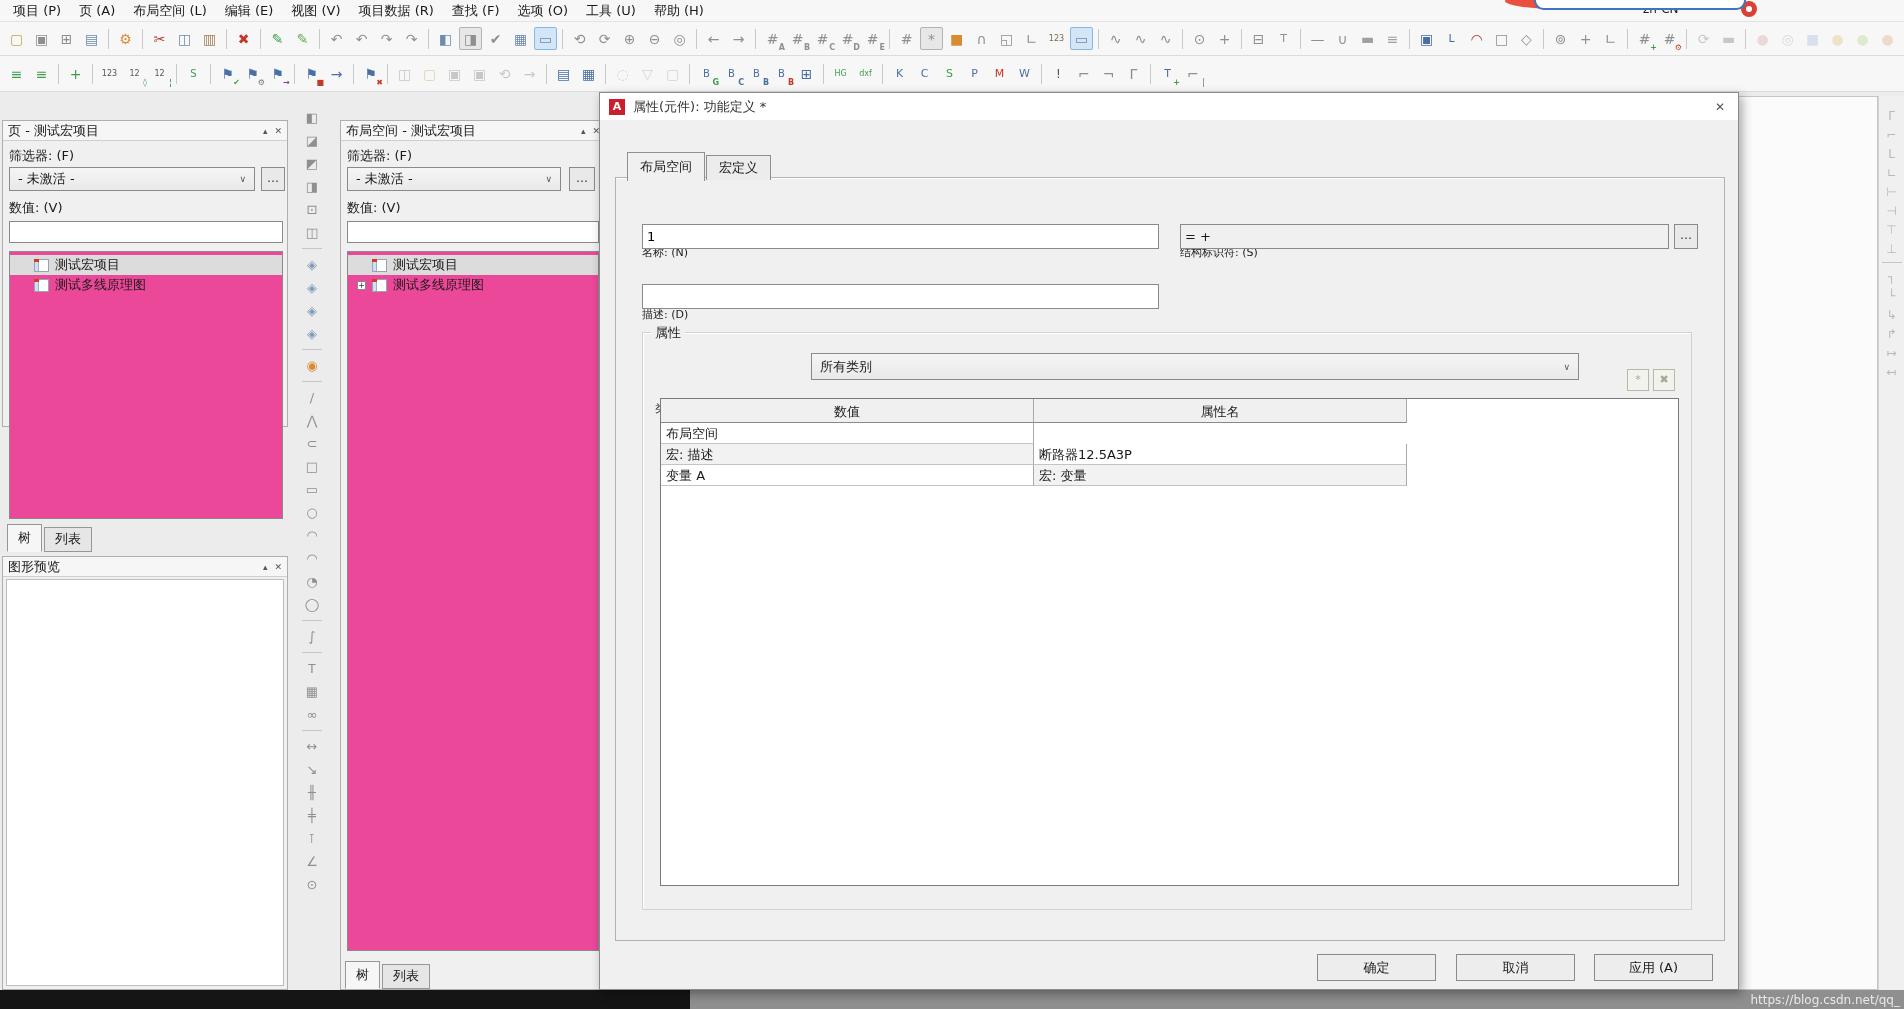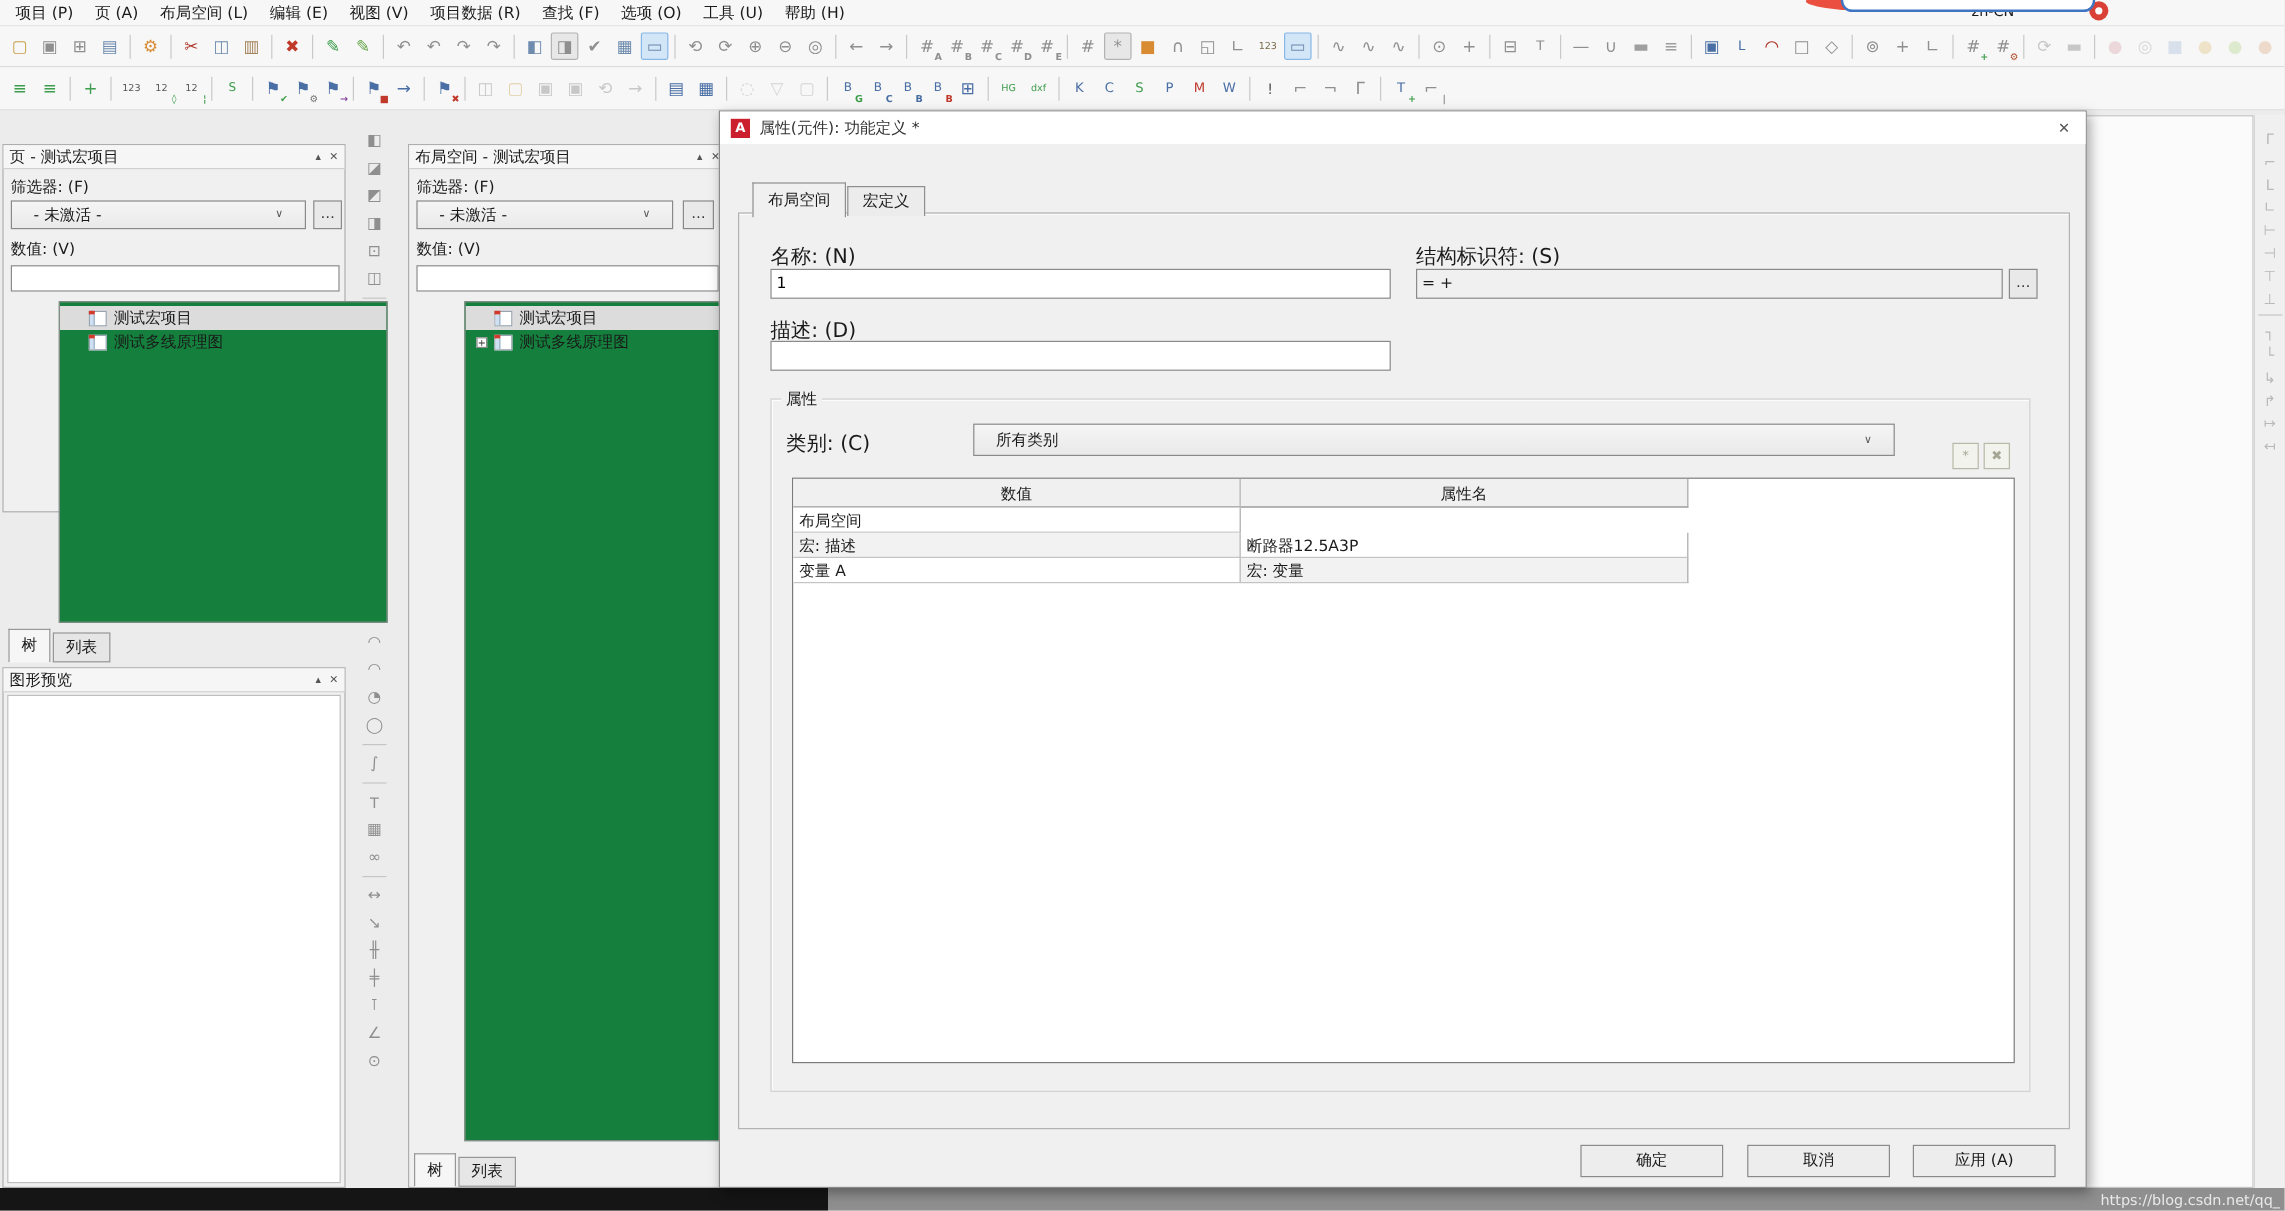--- a/index.html
+++ b/index.html
@@ -49,27 +49,27 @@
   
   .panel { position:absolute; background:#f0f0f0; border:1px solid #aeaeae; }
   .panel-title { height:20px; background:#f6f6f6; border-bottom:1px solid #cfcfcf;
     display:flex; align-items:center; justify-content:space-between; padding:0 5px;
     font-size:13px; white-space:nowrap; overflow:hidden; }
   .pt-btns { display:flex; gap:7px; color:#555; }
   .pt-btns span { font-size:9px; cursor:default; }
   .fld-label { position:absolute; left:6px; font-size:13px; }
   .combo { position:absolute; height:24px; background:linear-gradient(#f5f5f5,#e9e9e9);
     border:1px solid #8a8a8a; display:flex; align-items:center;
-    justify-content:space-between; padding:0 18px; font-size:13px; }
+    justify-content:space-between; padding:0 8px; font-size:13px; }
   .combo .chev { font-size:9px; color:#555; }
   .more-btn { position:absolute; height:24px; background:#e9e9e9; border:1px solid #8a8a8a;
     text-align:center; line-height:20px; font-size:12px; color:#333; }
   .txt-input { position:absolute; height:22px; background:#fff; border:1px solid #8a8a8a;
     font-family:"DejaVu Sans", sans-serif; font-size:13px; padding:0 4px; }
-  .tree-box { position:absolute; background:#15803d; border:1px solid #8a8a8a; overflow:hidden;margin-left:40px; }
+  .tree-box { position:absolute; background:#ec4899; border:1px solid #8a8a8a; overflow:hidden; }
   .tree-row { height:20px; display:flex; align-items:center; gap:6px;
     padding-left:24px; font-size:13px; white-space:nowrap; cursor:default; }
   .tree-row.sel { background:#dcdcdc; }
   .tree-row .expander { width:9px; height:9px; border:1px solid #8a8a8a; background:#fff;
     font-size:8px; line-height:7px; text-align:center; color:#333; margin-left:-15px; flex:none; }
   .tree-ico { width:15px; height:13px; background:#fff; border:1px solid #98a4b0;
     position:relative; flex:none; }
   .tree-ico::after { content:""; position:absolute; left:0; top:2px; bottom:0; width:3px;
     background:#cfe0f2; border-right:1px solid #9ab0c4; }
   .tree-ico::before { content:""; position:absolute; left:-1px; top:-1px; width:5px; height:3px;
@@ -96,21 +96,21 @@
     font-size:11px; display:flex; align-items:center; justify-content:center; flex:none; }
   .dlg-title .spacer { flex:1; }
   .dlg-close { font-size:12px; color:#555; padding:0 4px; cursor:default; }
   .dlg-tabs { position:absolute; left:27px; top:58px; z-index:3; }
   .dtab { display:inline-block; padding:3px 12px 3px; font-size:13px; background:#ececec;
     border:1px solid #8f8f8f; border-bottom:none; margin-right:1px; vertical-align:bottom;
     cursor:default; }
   .dtab.active { background:#f0f0f0; padding-top:5px; padding-bottom:5px; position:relative; top:1px; }
   .tab-page { position:absolute; left:15px; top:84px; width:1110px; height:764px;
     background:#f0f0f0; border:1px solid #b2b2b2; box-shadow:inset 0 1px 0 #fdfdfd; }
-  .dlg-label { position:absolute; font-size:17px; }
+  .dlg-label { position:absolute; font-size:11px;margin-top:43px; }
   .group-box { position:absolute; left:41px; top:238px; width:1050px; height:578px;
     border:1px solid #d2d2d2; box-shadow:inset 1px 1px 0 #fff; }
   .group-legend { position:absolute; left:50px; top:230px; background:#f0f0f0;
     padding:0 4px; font-size:13px; z-index:2; }
   .small-btn { position:absolute; width:22px; height:22px; background:#f3f3ee;
     border:1px solid #b8b8a8; color:#a6a694; font-size:11px; text-align:center;
     line-height:20px; }
   
   .ptable-wrap { position:absolute; left:58px; top:303px; width:1019px; height:488px;
     background:#fff; border:1px solid #7a7a7a; overflow:hidden; }

